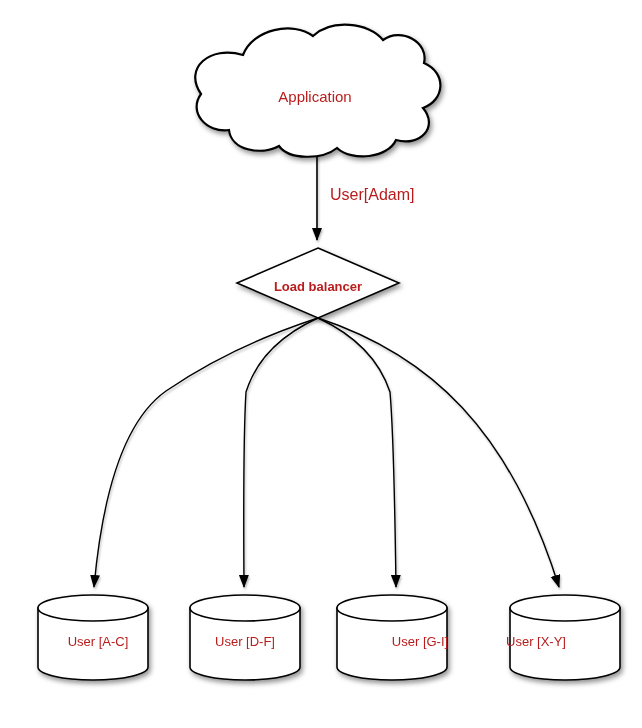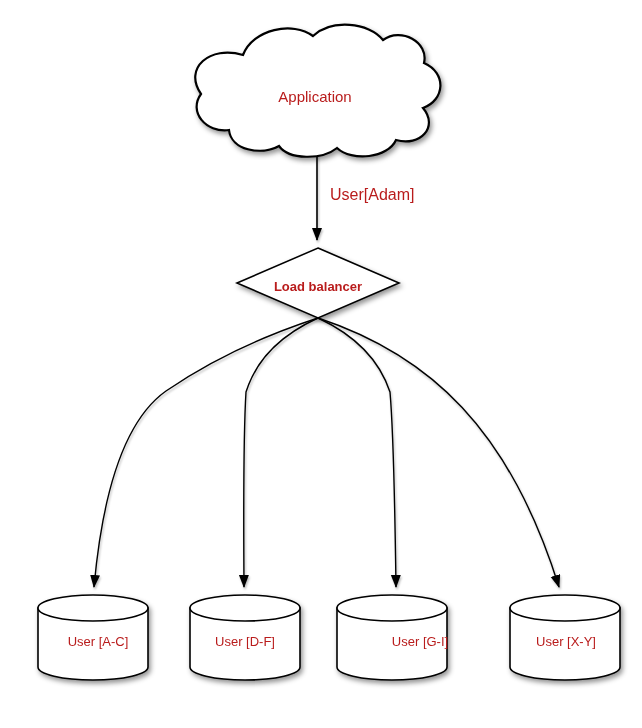--- a/index.html
+++ b/index.html
@@ -93,14 +93,14 @@
   <span class="label edge-label left-anchor" style="left:330px; top:195px;">User[Adam]</span>
 
   <span class="label node-label-diamond" style="left:318px; top:286px;">Load balancer</span>
 
   <span class="label node-label-cyl" style="left:93px; top:641px;padding-left:10px;">User [A-C]</span>
 
   <span class="label node-label-cyl" style="left:245px; top:641px;text-align:center;">User [D-F]</span>
 
   <span class="label node-label-cyl" style="left:392px; top:641px;margin-left:28px;">User [G-I]</span>
 
-  <span class="label node-label-cyl" style="left:566px; top:641px;">User [X-Y]</span>
+  <span class="label node-label-cyl" style="left:536px; top:641px;">User [X-Y]</span>
 </div>
 
 </body></html>

